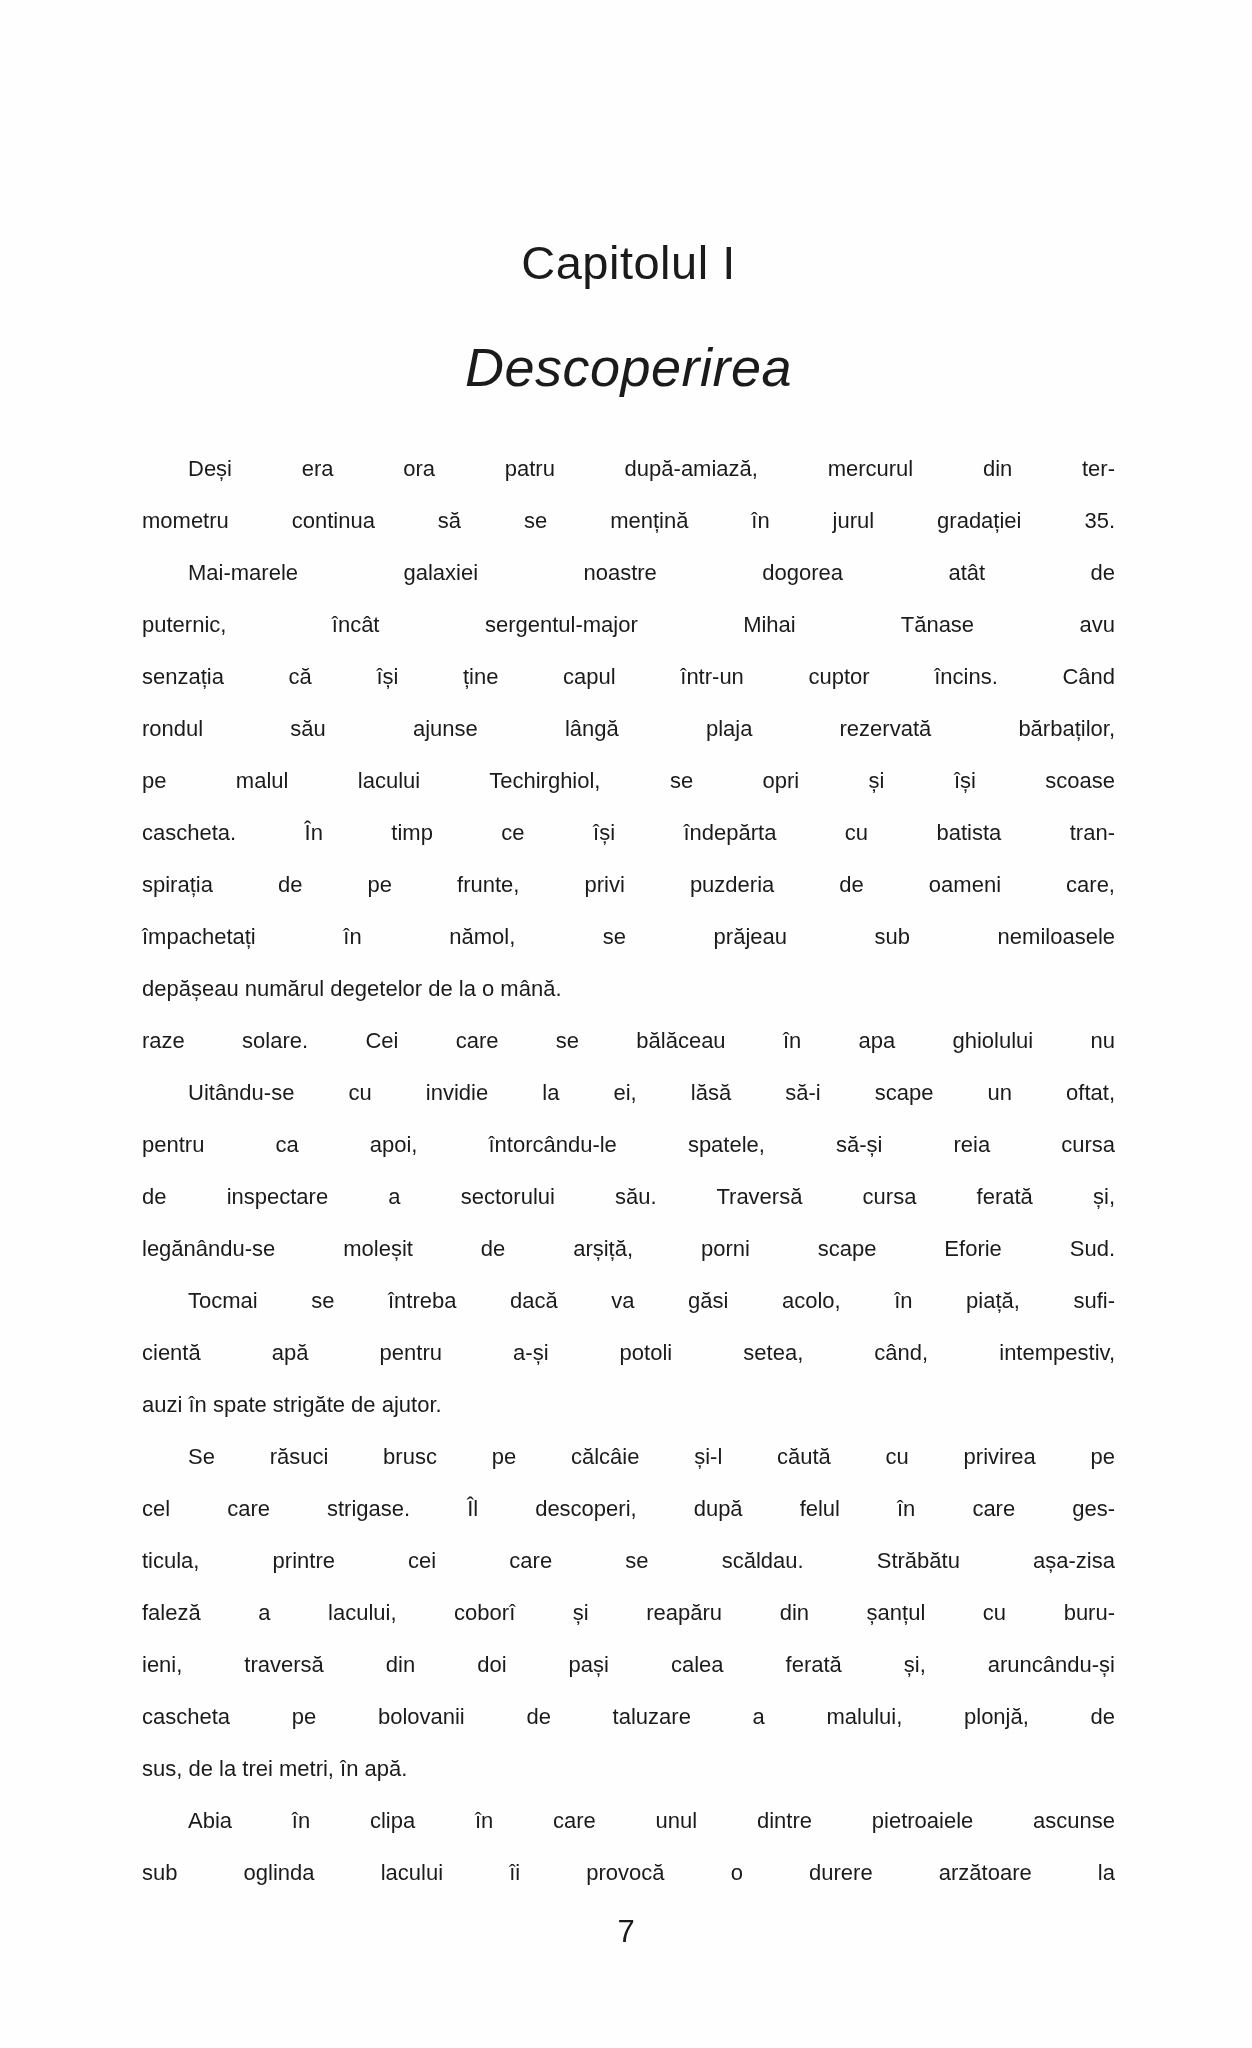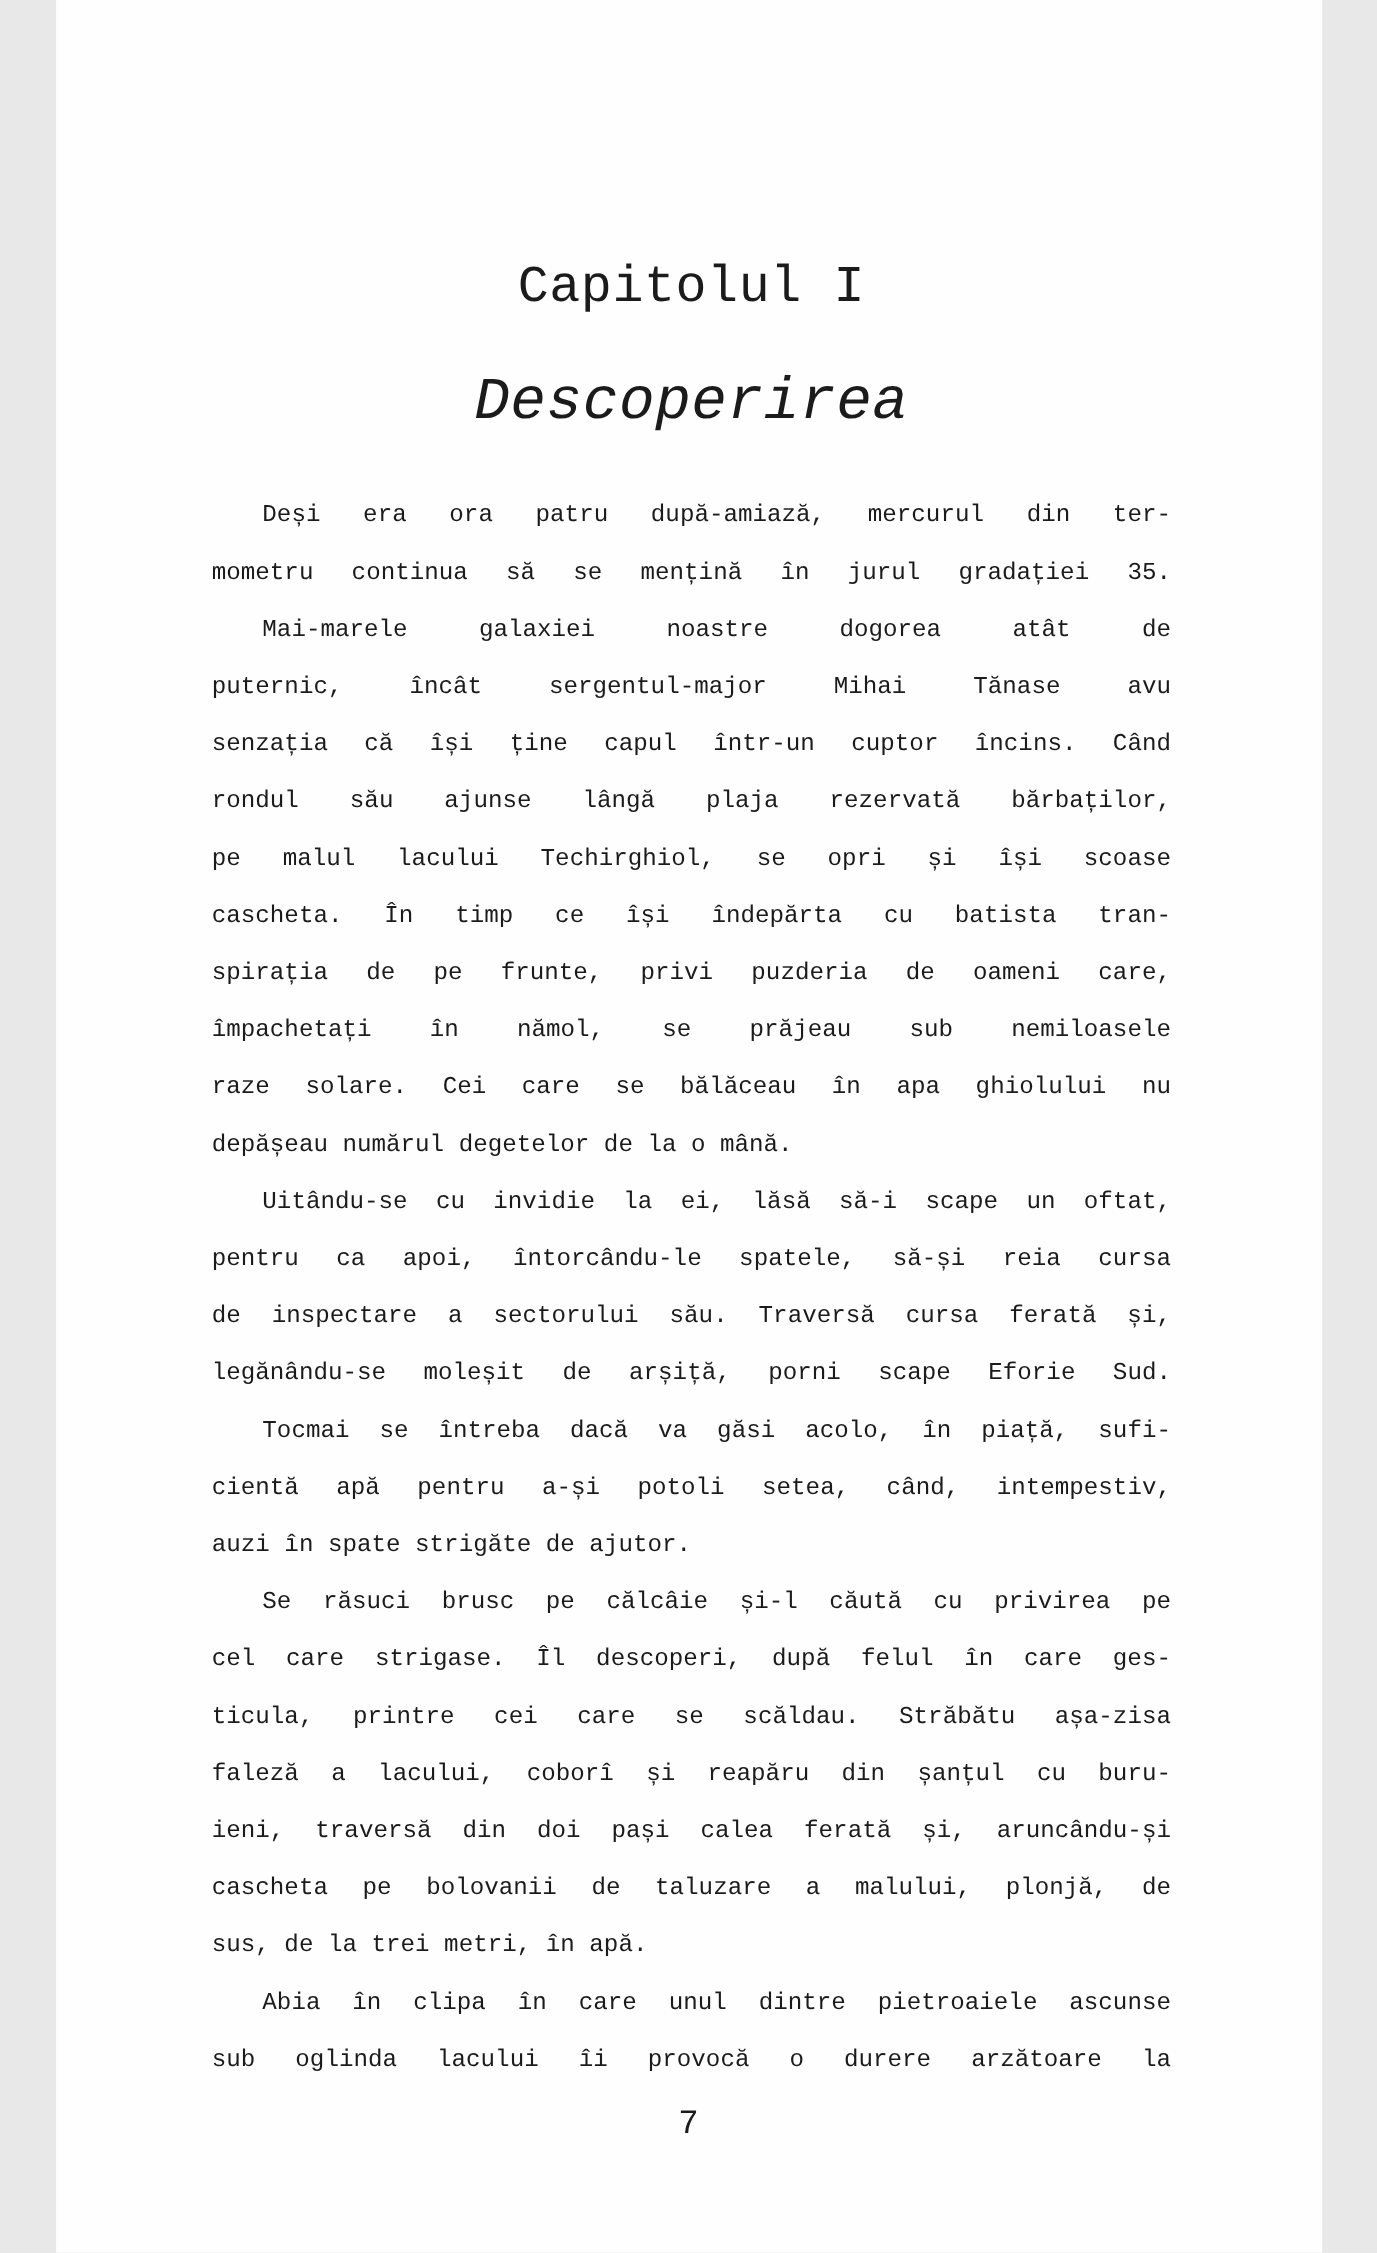--- a/index.html
+++ b/index.html
@@ -2,26 +2,26 @@
 <html><head>
 <meta charset="utf-8">
 <style>
   html, body {
     margin: 0;
     padding: 0;
     background: #e8e8e8;
   }
   .scan-page {
     position: relative;
-    width: 1151px;
+    width: 1252px;
     height: 2048px;
     margin: 0 auto;
     background: #fefefe;
     color: #1b1b1b;
-    font-family: Liberation Mono, monospace;
+    font-family: Liberation Sans, sans-serif;
     overflow: hidden;
   }
   .content {
     padding: 233px 137px 0 142px; 
   }
   .chapter-title {
     margin: 0 0 44px 0;
     font-size: 47px;
     font-weight: 400;
     line-height: 60px;
@@ -75,22 +75,22 @@
         <div class="line justify indent">Deși era ora patru după-amiază, mercurul din ter-</div>
         <div class="line justify">mometru continua să se mențină în jurul gradației 35.</div>
         <div class="line justify indent">Mai-marele galaxiei noastre dogorea atât de</div>
         <div class="line justify">puternic, încât sergentul-major Mihai Tănase avu</div>
         <div class="line justify">senzația că își ține capul într-un cuptor încins. Când</div>
         <div class="line justify">rondul său ajunse lângă plaja rezervată bărbaților,</div>
         <div class="line justify">pe malul lacului Techirghiol, se opri și își scoase</div>
         <div class="line justify">cascheta. În timp ce își îndepărta cu batista tran-</div>
         <div class="line justify">spirația de pe frunte, privi puzderia de oameni care,</div>
         <div class="line justify">împachetați în nămol, se prăjeau sub nemiloasele</div>
+        <div class="line">depășeau numărul degetelor de la o mână.</div>
         <div class="line justify">raze solare. Cei care se bălăceau în apa ghiolului nu</div>
-        <div class="line">depășeau numărul degetelor de la o mână.</div>
         <div class="line justify indent">Uitându-se cu invidie la ei, lăsă să-i scape un oftat,</div>
         <div class="line justify">pentru ca apoi, întorcându-le spatele, să-și reia cursa</div>
         <div class="line justify">de inspectare a sectorului său. Traversă cursa ferată și,</div>
         <div class="line justify">legănându-se moleșit de arșiță, porni scape Eforie Sud.</div>
         <div class="line justify indent">Tocmai se întreba dacă va găsi acolo, în piață, sufi-</div>
         <div class="line justify">cientă apă pentru a-și potoli setea, când, intempestiv,</div>
         <div class="line">auzi în spate strigăte de ajutor.</div>
         <div class="line justify indent">Se răsuci brusc pe călcâie și-l căută cu privirea pe</div>
         <div class="line justify">cel care strigase. Îl descoperi, după felul în care ges-</div>
         <div class="line justify">ticula, printre cei care se scăldau. Străbătu așa-zisa</div>

